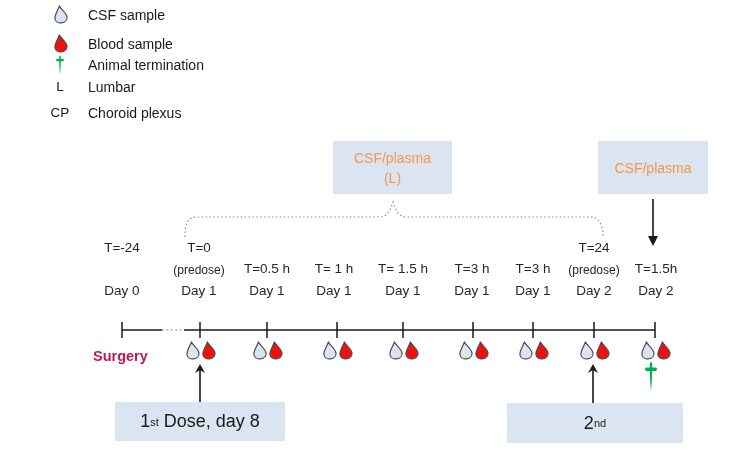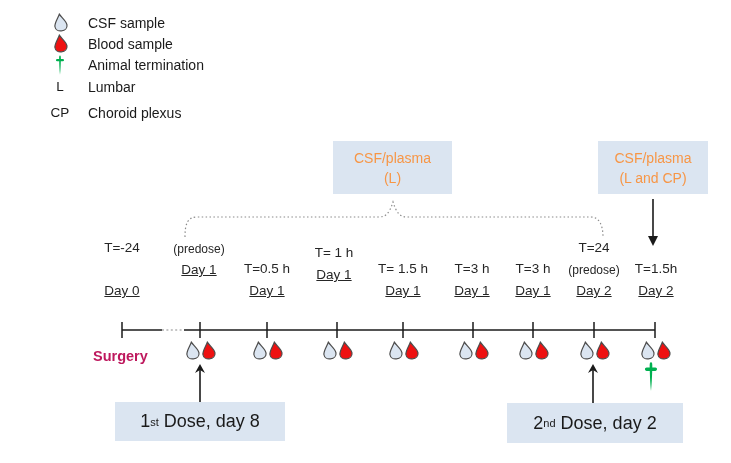--- a/index.html
+++ b/index.html
@@ -17,21 +17,21 @@
   .callout{
     position:absolute;background:#dbe5f1;color:#f79646;
     font-size:14px;text-align:center;line-height:20px;
     display:flex;flex-direction:column;justify-content:center;
   }
   
   .tp-col{position:absolute;transform:translateX(-50%);text-align:center;width:80px;}
   .tp-top{display:block;height:21px;font-size:13.5px;}
   .tp-mid{display:block;height:22px;font-size:13.5px;}
   .tp-mid.predose{font-size:12px;padding-top:2px;height:20px;}
-  .tp-day{display:block;height:20px;font-size:13.5px;text-decoration:underline;}
+  .tp-day{display:block;height:20px;font-size:13.5px;}
   
   .dose-box{
     position:absolute;background:#dbe5f1;color:#1a1a1a;font-size:18px;
     display:flex;align-items:center;justify-content:center;white-space:pre;
   }
   .dose-box sup{font-size:11px;line-height:0;}
   .surgery{position:absolute;color:#be185d;font-weight:bold;font-size:14.5px;}
   .drop{transform:rotate(-8deg);}
 </style>
 </head>
@@ -40,21 +40,21 @@
 <div id="figure">
 
   <svg width="0" height="0" style="position:absolute">
     <defs>
       <path id="drop-shape" d="M8 1 C6.6 4.2 1.5 9.6 1.5 13.4 C1.5 16.9 4.4 19 8 19 C11.6 19 14.5 16.9 14.5 13.4 C14.5 9.6 9.4 4.2 8 1 Z"></path>
       <path id="cross-shape" d="M7 0.8 C8.3 0.8 8.4 2.6 8.3 6 L11.3 6 C13.6 6 13.6 9.4 11.3 9.4 L8.2 9.4 C8.1 14 7.8 22 7 29.5 C6.2 22 5.9 14 5.8 9.4 L2.7 9.4 C0.4 9.4 0.4 6 2.7 6 L5.7 6 C5.6 2.6 5.7 0.8 7 0.8 Z"></path>
     </defs>
   </svg>
 
   <div>
-    <div class="legend-row" style="top:12px">
+    <div class="legend-row" style="top:4px">
       <span class="legend-icon-cell">
         <svg class="drop" width="15" height="19" viewBox="0 0 16 20">
             <use href="#drop-shape" fill="#dbe5f1" stroke="#4d4d4d" stroke-width="1.3"></use>
           </svg>
       </span>
       <span class="legend-label">CSF sample</span>
     </div>
     <div class="legend-row" style="top:33px">
       <span class="legend-icon-cell">
         <svg class="drop" width="15" height="19" viewBox="0 0 16 20">
@@ -80,47 +80,47 @@
       <span class="legend-label">Choroid plexus</span>
     </div>
   </div>
 
   <div class="callout" style="left:333px;top:141px;width:119px;height:53px">
     <span>CSF/plasma</span>
     <span>(L)</span>
   </div>
   <div class="callout" style="left:598px;top:141px;width:110px;height:53px">
     <span>CSF/plasma</span>
-    <span>(L and CP)</span>
   </div>
 
   <svg class="abs" style="left:180px;top:195px" width="430" height="50">
     <path d="M5 42 C5 30 7 22 17 22 L198 22 C206 22 209 19 213 7 C217 19 220 22 228 22 L411 22 C419 22 423 30 423 42" fill="none" stroke="#8a8a8a" stroke-width="1.2" stroke-dasharray="1.5 2.4"></path>
   </svg>
 
   <svg class="abs" style="left:646px;top:199px" width="14" height="48">
     <line x1="7" y1="0" x2="7" y2="39" stroke="#1a1a1a" stroke-width="1.6"></line>
     <polygon points="2,37 7,47 12,37" fill="#1a1a1a"></polygon>
   </svg>
 
   <div class="tp-col" style="left:122px;top:240px">
     <span class="tp-top">T=-24</span>
     <span class="tp-mid"></span>
     <span class="tp-day">Day 0</span>
   </div>
   <div class="tp-col" style="left:199px;top:240px">
+    <span class="tp-top">T=0</span>
     <span class="tp-mid predose">(predose)</span>
     <span class="tp-day">Day 1</span>
   </div>
   <div class="tp-col" style="left:267px;top:240px">
     <span class="tp-top"></span>
     <span class="tp-mid">T=0.5 h</span>
     <span class="tp-day">Day 1</span>
   </div>
-  <div class="tp-col" style="left:334px;top:224px">
+  <div class="tp-col" style="left:334px;top:240px">
     <span class="tp-top"></span>
     <span class="tp-mid">T= 1 h</span>
     <span class="tp-day">Day 1</span>
   </div>
   <div class="tp-col" style="left:403px;top:240px">
     <span class="tp-top"></span>
     <span class="tp-mid">T= 1.5 h</span>
     <span class="tp-day">Day 1</span>
   </div>
   <div class="tp-col" style="left:472px;top:240px">
@@ -231,16 +231,16 @@
   </svg>
   <svg class="abs" style="left:586px;top:363px" width="14" height="41">
     <line x1="7" y1="40" x2="7" y2="6" stroke="#1a1a1a" stroke-width="1.6"></line>
     <polygon points="2,10 7,1 12,10 7,7" fill="#1a1a1a"></polygon>
   </svg>
 
   <div class="dose-box" style="left:115px;top:402px;width:170px;height:39px">
     <span>1</span><sup>st</sup><span> Dose, day 8</span>
   </div>
   <div class="dose-box" style="left:507px;top:403px;width:176px;height:40px">
-    <span>2</span><sup>nd</sup><span> Dose, day 2</span>
+    <span>2</span><sup>nd</sup>
   </div>
 
 </div>
 
 </body></html>

